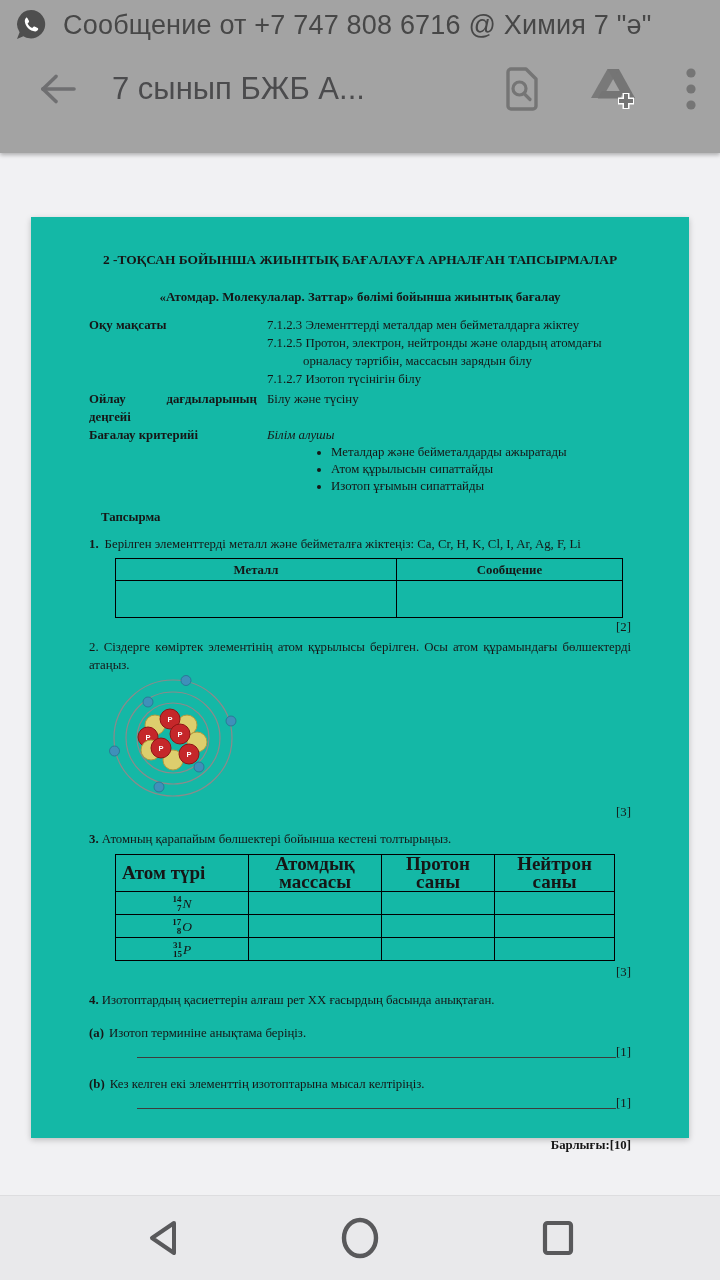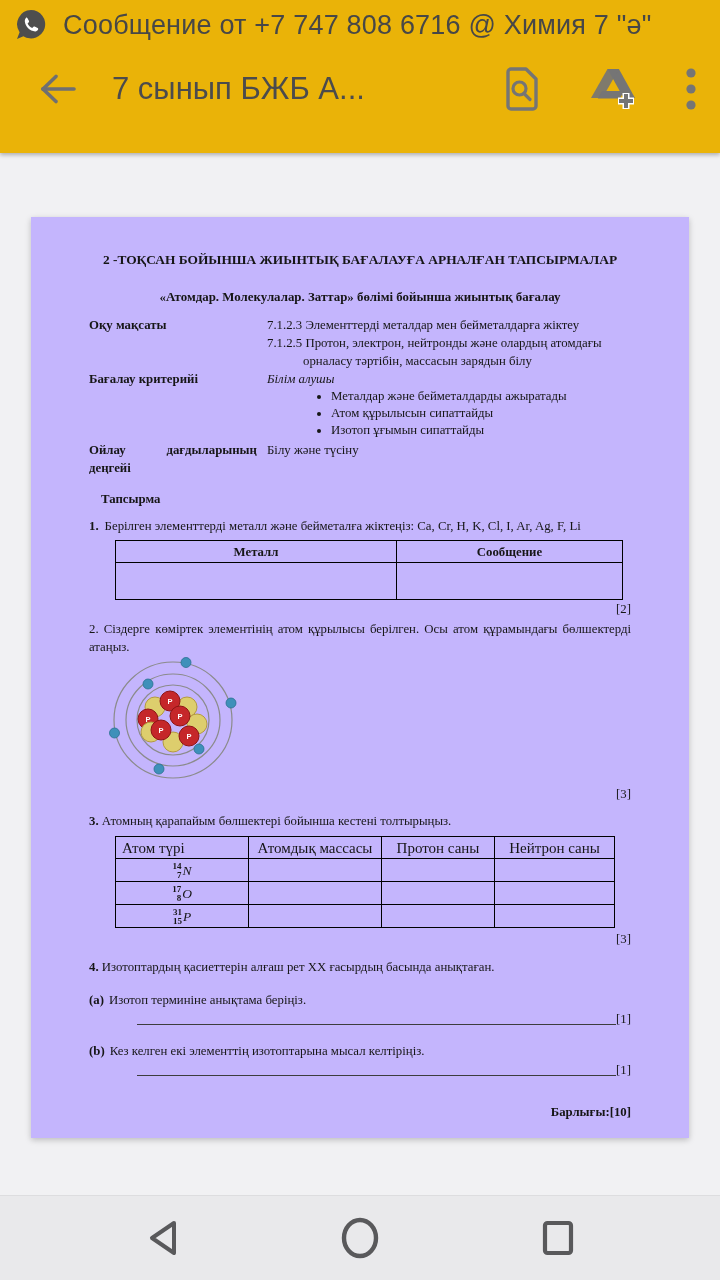--- a/index.html
+++ b/index.html
@@ -3,37 +3,37 @@
 <meta charset="utf-8">
 <style>
   html,body { margin:0; padding:0; }
   body {
     width:720px; height:1280px; position:relative; overflow:hidden;
     background:#f1f1f3; font-family:"Liberation Sans", sans-serif;
   }
   
   .header {
     position:absolute; top:0; left:0; width:720px; height:153px;
-    background:#eab308; box-shadow:0 2px 4px rgba(0,0,0,.28); z-index:5;
+    background:#a3a3a3; box-shadow:0 2px 4px rgba(0,0,0,.28); z-index:5;
   }
   .notif { display:flex; align-items:center; gap:14px; padding:7px 10px 0 13px; }
   .notif-icon { width:36px; height:36px; flex:0 0 auto; }
   .notif-text { font-size:27px; color:#474747; letter-spacing:.2px; white-space:nowrap; }
   .toolbar { display:flex; align-items:center; height:72px; margin-top:10px; padding:0 8px 0 38px; }
   .tb-btn { background:none; border:none; padding:0; display:flex; align-items:center; justify-content:center; }
   .back-btn { width:40px; height:40px; }
   .tb-title { font-size:31px; color:#4b4b4d; margin-left:34px; white-space:nowrap; }
   .tb-right { margin-left:auto; display:flex; align-items:center; }
   .tb-right .tb-btn { width:46px; height:46px; margin-left:46px; }
   .tb-right .tb-btn.dots { width:26px; margin-left:42px; margin-right:8px; }
 
   
   .doc-page {
     position:absolute; left:31px; top:217px; width:658px; height:921px;
-    background:#c4b5fd; box-shadow:0 2px 6px rgba(0,0,0,.22);
+    background:#14b8a6; box-shadow:0 2px 6px rgba(0,0,0,.22);
     box-sizing:border-box; padding:33px 58px 0 58px;
     font-family:"Liberation Serif", serif; color:#161616;
     font-size:12.8px; line-height:18px;
   }
   .doc-title { text-align:center; font-weight:bold; font-size:13.4px; line-height:19px; }
   .doc-sub   { text-align:center; font-weight:bold; font-size:12.9px; margin-top:19px; }
   .grid { display:grid; grid-template-columns:178px 1fr; }
   .grid-a { margin-top:10px; }
   .g-label { font-weight:bold; }
   .obj-line { }
@@ -51,21 +51,21 @@
   .tbl1 th { border:1.6px solid #000; font-size:12.8px; font-weight:bold; height:21px; padding:0 4px; }
   .tbl1 td { border:1.4px solid #000; height:34px; }
   .tbl1 .c1 { width:272px; }
   .marks { text-align:right; line-height:17px; }
   .m2 { margin-top:1px; }
   .q2 { margin-top:2px; text-align:justify; }
   .atom-fig { display:block; margin:1px 0 0 14px; }
   .m3a { margin-top:3px; }
   .q3 { margin-top:9px; }
   .tbl3 { margin:6px 0 0 26px; width:499px; table-layout:fixed; }
-  .tbl3 th { border:1.4px solid #000; font-weight:normal; font-size:15px; height:21px; padding:0 6px; }
+  .tbl3 th { border:1.4px solid #000; font-weight:bold; font-size:19px; height:21px; padding:0 6px; }
   .tbl3 th.first { text-align:left; }
   .tbl3 td { border:1.2px solid #000; height:20px; text-align:center; }
   .iso { display:inline-flex; align-items:center; justify-content:center; vertical-align:middle; }
   .iso-nums { display:inline-flex; flex-direction:column; align-items:flex-end; font-size:9px; line-height:8.5px; font-weight:bold; }
   .iso-sym { font-style:italic; font-size:13.5px; margin-left:1px; }
   .m3b { margin-top:3px; }
   .q4 { margin-top:10px; }
   .sub-q { margin-top:15px; }
   .sub-q .qnum { font-weight:bold; margin-right:5px; }
   .blank-row { display:flex; align-items:flex-end; margin:2px 0 0 48px; line-height:16px; }
@@ -153,38 +153,39 @@
 
   <div class="doc-title">2 -ТОҚСАН БОЙЫНША ЖИЫНТЫҚ БАҒАЛАУҒА АРНАЛҒАН ТАПСЫРМАЛАР</div>
   <div class="doc-sub">«Атомдар. Молекулалар. Заттар» бөлімі бойынша жиынтық бағалау</div>
 
   <div class="grid grid-a">
     <div class="g-label">Оқу мақсаты</div>
     <div>
       <div class="obj-line">7.1.2.3 Элементтерді металдар мен бейметалдарға жіктеу</div>
       <div class="obj-line">7.1.2.5 Протон, электрон, нейтронды және олардың атомдағы</div>
       <div class="obj-line indent">орналасу тәртібін, массасын зарядын білу</div>
+      <div class="obj-line">7.1.2.7 Изотоп түсінігін білу</div>
     </div>
+  </div>
+
+  <div class="grid" style="margin-top:2px;">
+    <div class="think-label">Ойлау дағдыларының деңгейі</div>
+    <div>Білу және түсіну</div>
   </div>
 
   <div class="grid">
     <div class="g-label">Бағалау критерийі</div>
     <div>
       <div class="crit-intro">Білім алушы</div>
       <ul class="bullets">
         <li>Металдар және бейметалдарды ажыратады</li>
         <li>Атом құрылысын сипаттайды</li>
         <li>Изотоп ұғымын сипаттайды</li>
       </ul>
     </div>
-  </div>
-
-  <div class="grid" style="margin-top:2px;">
-    <div class="think-label">Ойлау дағдыларының деңгейі</div>
-    <div>Білу және түсіну</div>
   </div>
 
   <div class="tasks">Тапсырма</div>
 
   <div class="qline q1">
     <span class="qnum">1.</span><span>Берілген элементтерді металл және бейметалға жіктеңіз: Ca, Cr, H, K, Cl, I, Ar, Ag, F, Li</span>
   </div>
 
   <table class="tbl1">
     <tbody>

